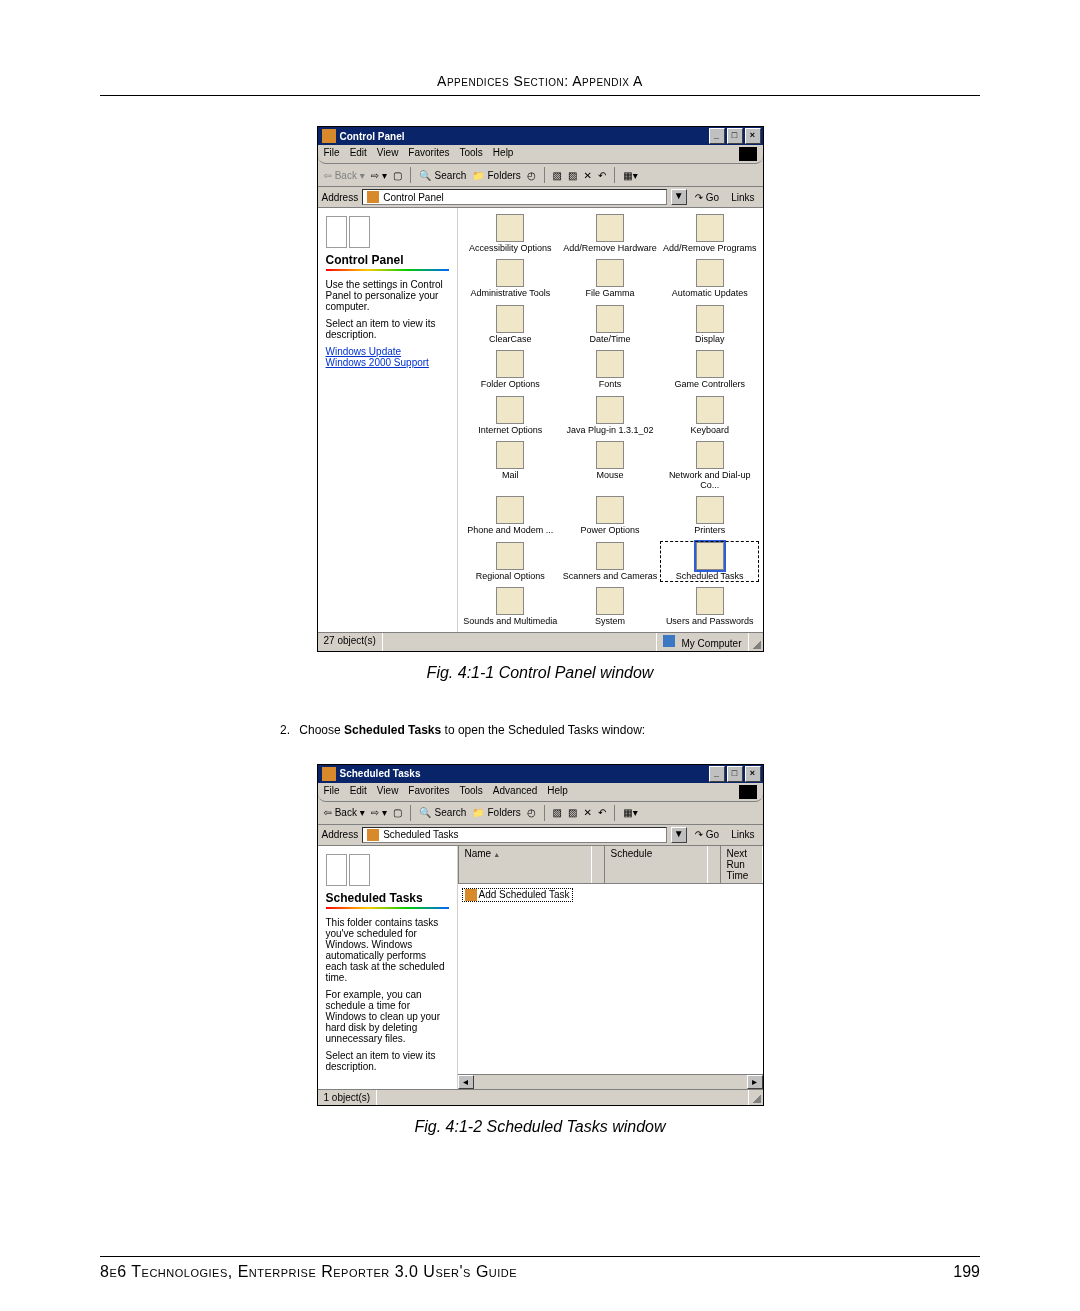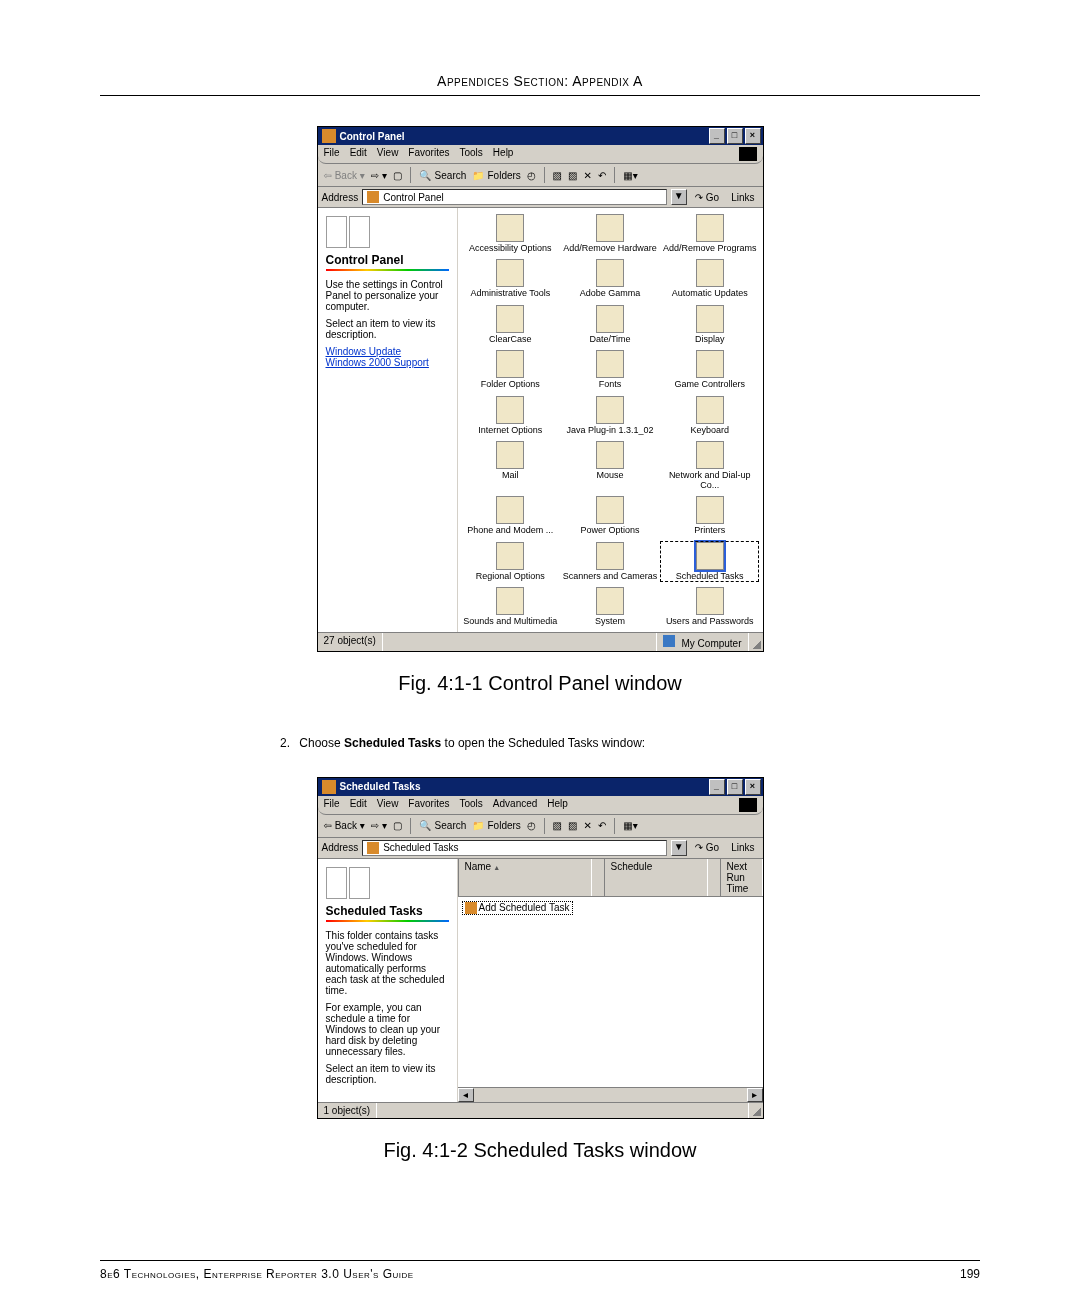--- a/index.html
+++ b/index.html
@@ -22,22 +22,23 @@
     letter-spacing: 0.5px;
     margin-top: 23px;
   }
   hr.rule {
     border: none;
     border-top: 1px solid #000;
     margin: 6px 0 30px 0;
   }
   .fig-caption {
     text-align: center;
-    font-size: 20px;
-    margin: 20px 0 40px 0;
+    font-style: italic;
+    font-size: 16px;
+    margin: 12px 0 40px 0;
   }
 
   .instruction {
     font-size: 12px;
     margin: 0 0 24px 180px;
     max-width: 640px;
     line-height: 1.45;
   }
   .instruction .num { margin-right: 6px; }
 
@@ -261,21 +262,21 @@
   }
   .hscroll .track{flex:1;}
 
   .footer {
     position:absolute;
     bottom:30px; left:100px; right:100px;
     border-top:1px solid #000;
     display:flex;
     justify-content:space-between;
     padding-top:6px;
-    font-size:12px;
+    font-size:16px;
   }
   .footer .ft-left { font-variant: small-caps; letter-spacing:0.5px; }
 
   
   .win2-right{
     flex:1; display:flex; flex-direction:column;
   }
 </style>
 </head>
 <body>
@@ -358,21 +359,21 @@
           <div class="cp-item">
             <div class="ico"></div>
             <div class="lbl">Add/Remove Programs</div>
           </div>
           <div class="cp-item">
             <div class="ico"></div>
             <div class="lbl">Administrative Tools</div>
           </div>
           <div class="cp-item">
             <div class="ico"></div>
-            <div class="lbl">Adobe Gamma</div>
+            <div class="lbl">File Gamma</div>
           </div>
           <div class="cp-item">
             <div class="ico"></div>
             <div class="lbl">Automatic Updates</div>
           </div>
           <div class="cp-item">
             <div class="ico"></div>
             <div class="lbl">ClearCase</div>
           </div>
           <div class="cp-item">

